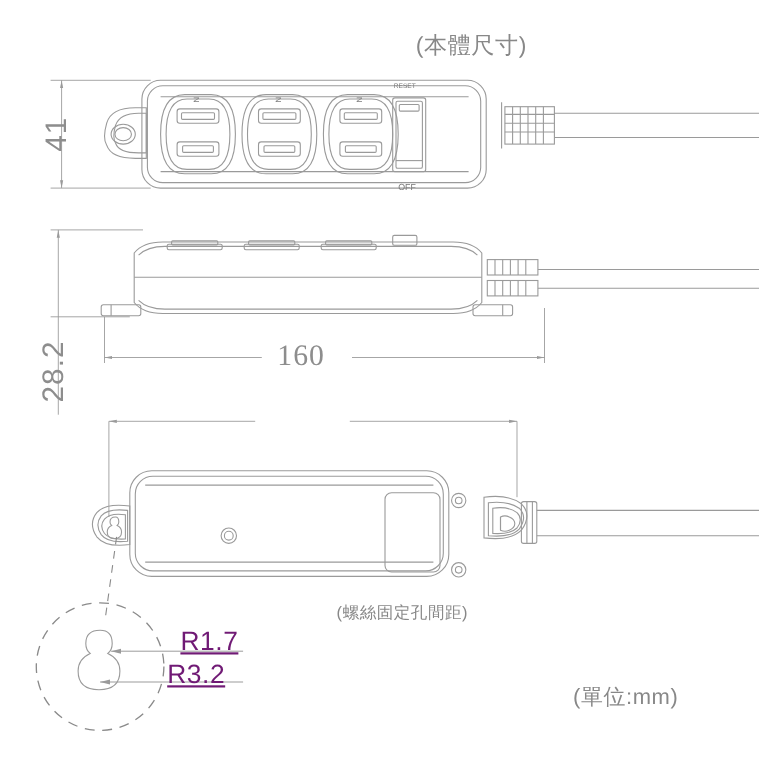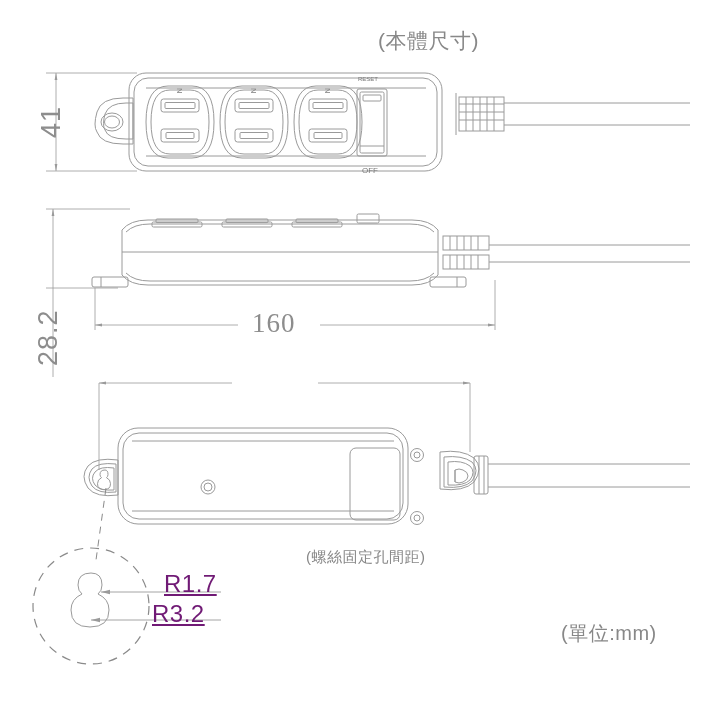--- a/index.html
+++ b/index.html
@@ -275,21 +275,21 @@
 
 
   <div class="lbl note-label" style="left:306px; top:548px;"></div>
 
   <div class="lbl note-label" style="left:306px; top:548px;">(螺絲固定孔間距)</div>
 
   <div class="lbl radius-label" style="left:164px; top:570px;">R1.7</div>
 
   <div class="lbl radius-label" style="left:152px; top:600px;">R3.2</div>
 
-  <div class="lbl unit-label" style="left:521px; top:620px;margin-left:40px;">(單位:mm)</div>
+  <div class="lbl unit-label" style="left:521px; top:620px;">(單位:mm)</div>
 
   <div class="lbl sw-label" style="left:358px; top:76px;">RESET</div>
 
   <div class="lbl sw-label" style="left:362px; top:166px; font-size:8px;">OFF</div>
 
   <div class="lbl outlet-n" style="left:177px; top:87px;">N</div>
   <div class="lbl outlet-n" style="left:251px; top:87px;">N</div>
   <div class="lbl outlet-n" style="left:325px; top:87px;">N</div>
 
 </div>

